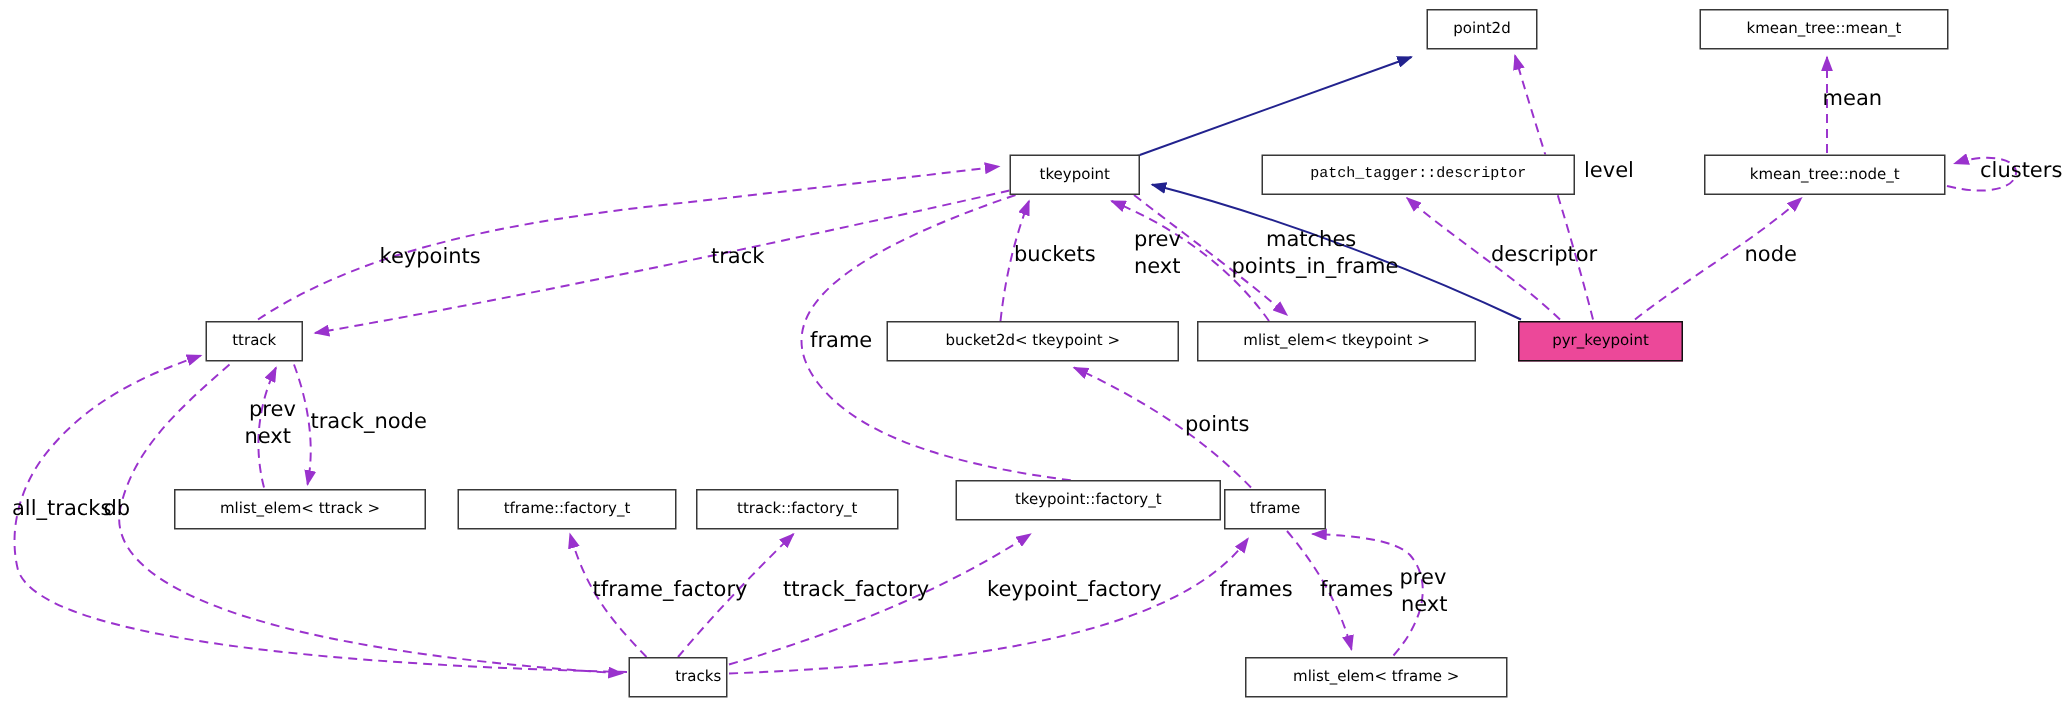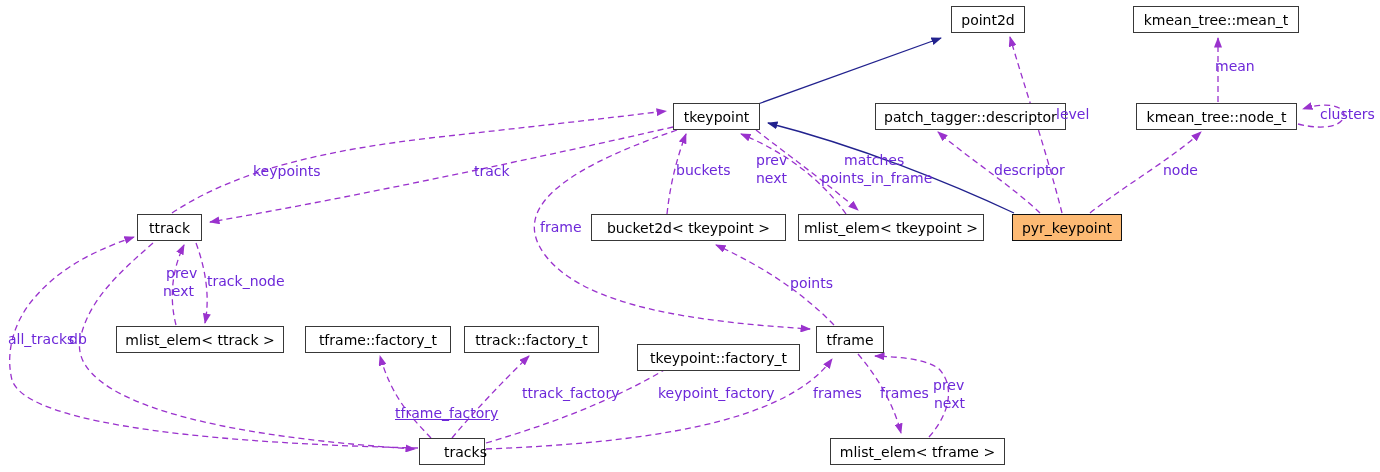--- a/index.html
+++ b/index.html
@@ -11,30 +11,30 @@
     overflow:hidden;
   }
   #edges{position:absolute;left:0;top:0;width:1380px;height:472px;}
   .node{
     position:absolute;
     box-sizing:border-box;
     border:1.4px solid #383838;
     background:#ffffff;
     color:#000000;
     display:flex;align-items:center;justify-content:center;
-    font-size:14px;line-height:1;white-space:nowrap;
+    font-size:10px;line-height:1;white-space:nowrap;
     z-index:2;
   }
   .node.selected{
-    background:#fdba74;
+    background:#ec4899;
     border:1.6px solid #111111;
   }
   .elabel{
     position:absolute;
-    color:#6d28d9;
+    color:#000000;
     font-size:14px;line-height:1;white-space:nowrap;
     z-index:3;
     text-align:right;
   }
   path.dashed{
     fill:none;
     stroke:#9a32cd;
     stroke-width:1.3;
     stroke-dasharray:6,4;
   }
@@ -82,30 +82,30 @@
     <path class="dashed" d="M 1062 213 C 1046 150, 1023 82, 1010 37" marker-end="url(#arrowP)"></path>
     <path class="dashed" d="M 1040 213 C 1012 186, 968 158, 938 132" marker-end="url(#arrowP)"></path>
     <path class="dashed" d="M 1090 213 C 1124 186, 1170 160, 1201 132" marker-end="url(#arrowP)"></path>
     <path class="dashed" d="M 1218 102 L 1218 38" marker-end="url(#arrowP)"></path>
     <path class="dashed" d="M 1298 124 C 1326 131, 1344 125, 1344 115 C 1344 105, 1324 102, 1303 109" marker-end="url(#arrowP)"></path>
   </svg>
 
   <div class="node" style="left:951px;top:6px;width:74px;height:27px;">point2d</div>
   <div class="node" style="left:1133px;top:6px;width:166px;height:27px;">kmean_tree::mean_t</div>
   <div class="node" style="left:673px;top:103px;width:87px;height:27px;text-align:right;">tkeypoint</div>
-  <div class="node" style="left:875px;top:103px;width:191px;height:27px;">patch_tagger::descriptor</div>
+  <div class="node" style="left:841px;top:103px;width:209px;height:27px;font-family:Liberation Mono, monospace;">patch_tagger::descriptor</div>
   <div class="node" style="left:1136px;top:103px;width:161px;height:27px;">kmean_tree::node_t</div>
   <div class="node" style="left:137px;top:214px;width:65px;height:27px;">ttrack</div>
   <div class="node" style="left:591px;top:214px;width:195px;height:27px;">bucket2d&lt; tkeypoint &gt;</div>
   <div class="node" style="left:798px;top:214px;width:186px;height:27px;">mlist_elem&lt; tkeypoint &gt;</div>
   <div class="node selected" style="left:1012px;top:214px;width:110px;height:27px;">pyr_keypoint</div>
   <div class="node" style="left:116px;top:326px;width:168px;height:27px;">mlist_elem&lt; ttrack &gt;</div>
   <div class="node" style="left:305px;top:326px;width:146px;height:27px;">tframe::factory_t</div>
   <div class="node" style="left:464px;top:326px;width:135px;height:27px;">ttrack::factory_t</div>
-  <div class="node" style="left:637px;top:344px;width:163px;height:27px;">tkeypoint::factory_t</div>
+  <div class="node" style="left:637px;top:320px;width:177px;height:27px;">tkeypoint::factory_t</div>
   <div class="node" style="left:816px;top:326px;width:68px;height:27px;">tframe</div>
   <div class="node" style="left:419px;top:438px;width:66px;height:27px;padding-left:27px;">tracks</div>
   <div class="node" style="left:830px;top:438px;width:175px;height:27px;">mlist_elem&lt; tframe &gt;</div>
 
   <div class="elabel" style="left:253px;top:164px;">keypoints</div>
   <div class="elabel" style="left:474px;top:164px;">track</div>
   <div class="elabel" style="left:676px;top:163px;">buckets</div>
   <div class="elabel" style="left:756px;top:153px;">prev</div>
   <div class="elabel" style="left:756px;top:171px;">next</div>
   <div class="elabel" style="left:844px;top:153px;">matches</div>
@@ -115,21 +115,21 @@
   <div class="elabel" style="left:1163px;top:163px;">node</div>
   <div class="elabel" style="left:1215px;top:59px;">mean</div>
   <div class="elabel" style="left:1320px;top:107px;">clusters</div>
   <div class="elabel" style="left:540px;top:220px;">frame</div>
   <div class="elabel" style="left:790px;top:276px;">points</div>
   <div class="elabel" style="left:166px;top:266px;">prev</div>
   <div class="elabel" style="left:163px;top:284px;">next</div>
   <div class="elabel" style="left:207px;top:274px;">track_node</div>
   <div class="elabel" style="left:8px;top:332px;">all_tracks</div>
   <div class="elabel" style="left:69px;top:332px;">db</div>
-  <div class="elabel" style="left:395px;top:406px;text-decoration:underline;">tframe_factory</div>
+  <div class="elabel" style="left:395px;top:386px;">tframe_factory</div>
   <div class="elabel" style="left:522px;top:386px;">ttrack_factory</div>
   <div class="elabel" style="left:658px;top:386px;">keypoint_factory</div>
   <div class="elabel" style="left:813px;top:386px;">frames</div>
   <div class="elabel" style="left:880px;top:386px;">frames</div>
   <div class="elabel" style="left:933px;top:378px;">prev</div>
   <div class="elabel" style="left:934px;top:396px;">next</div>
 
 </div>
 
 </body></html>

